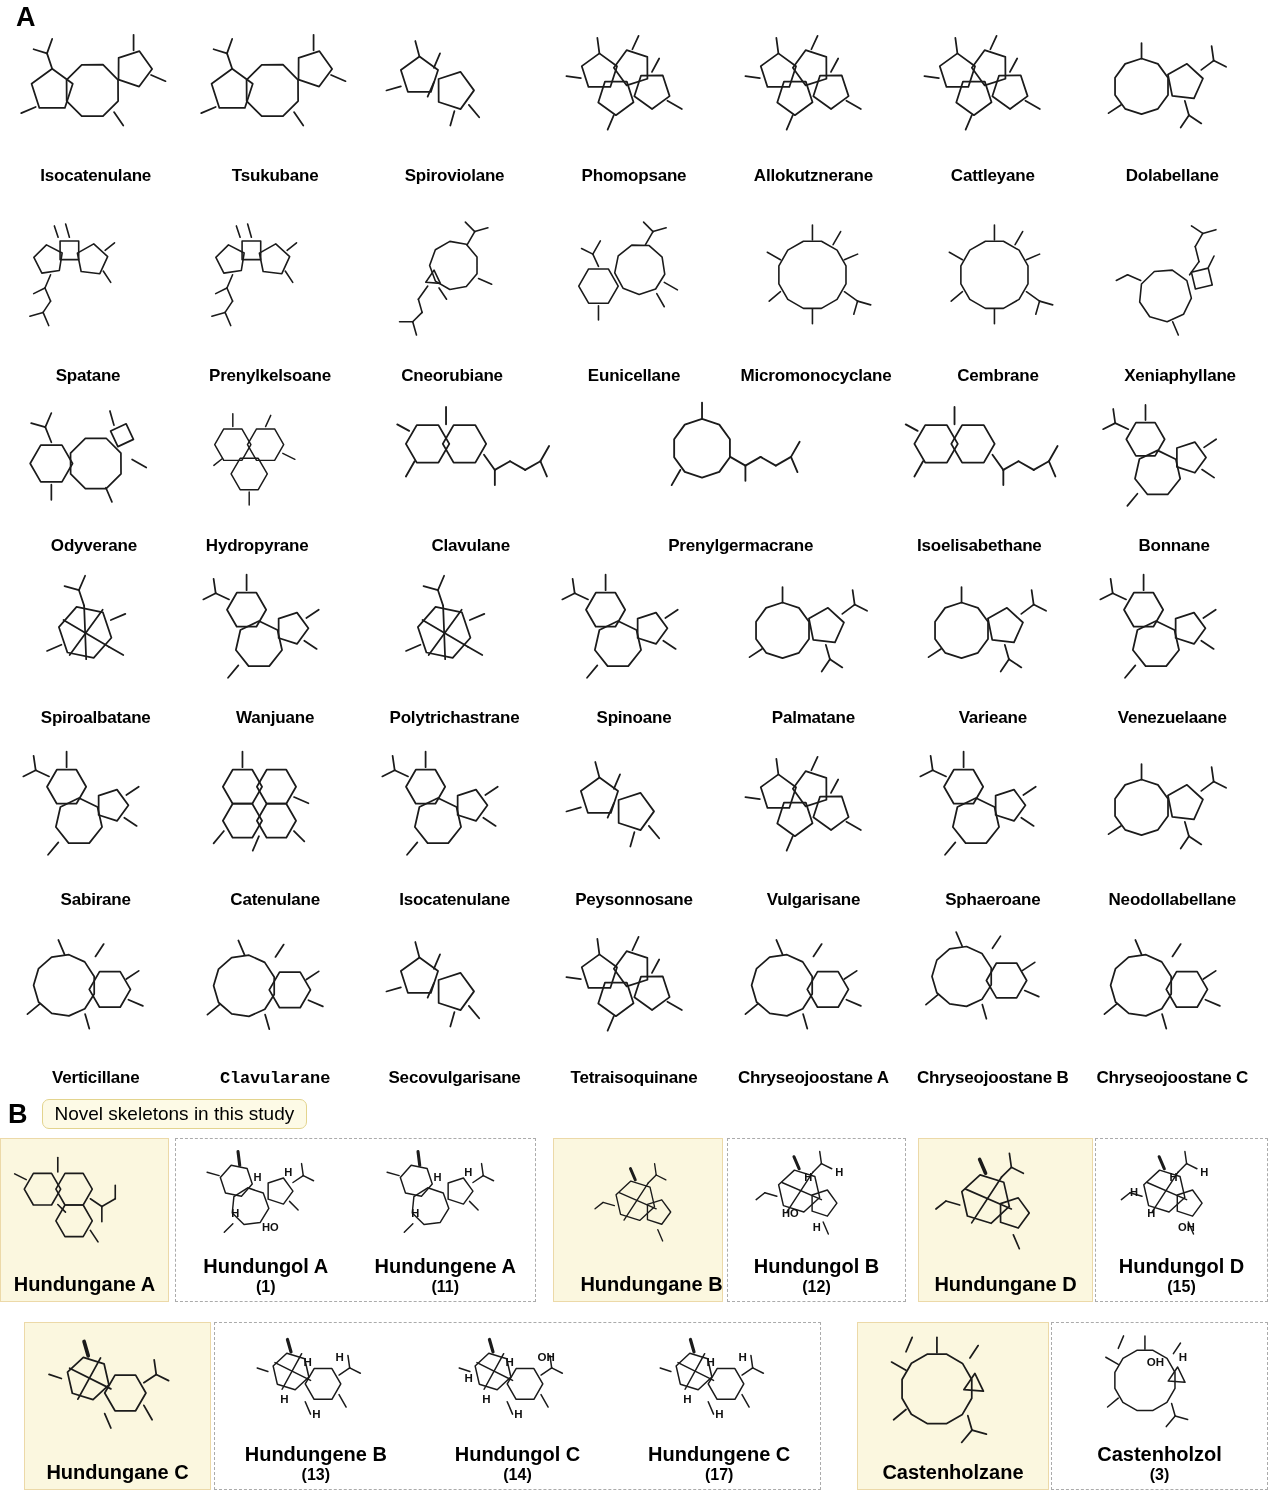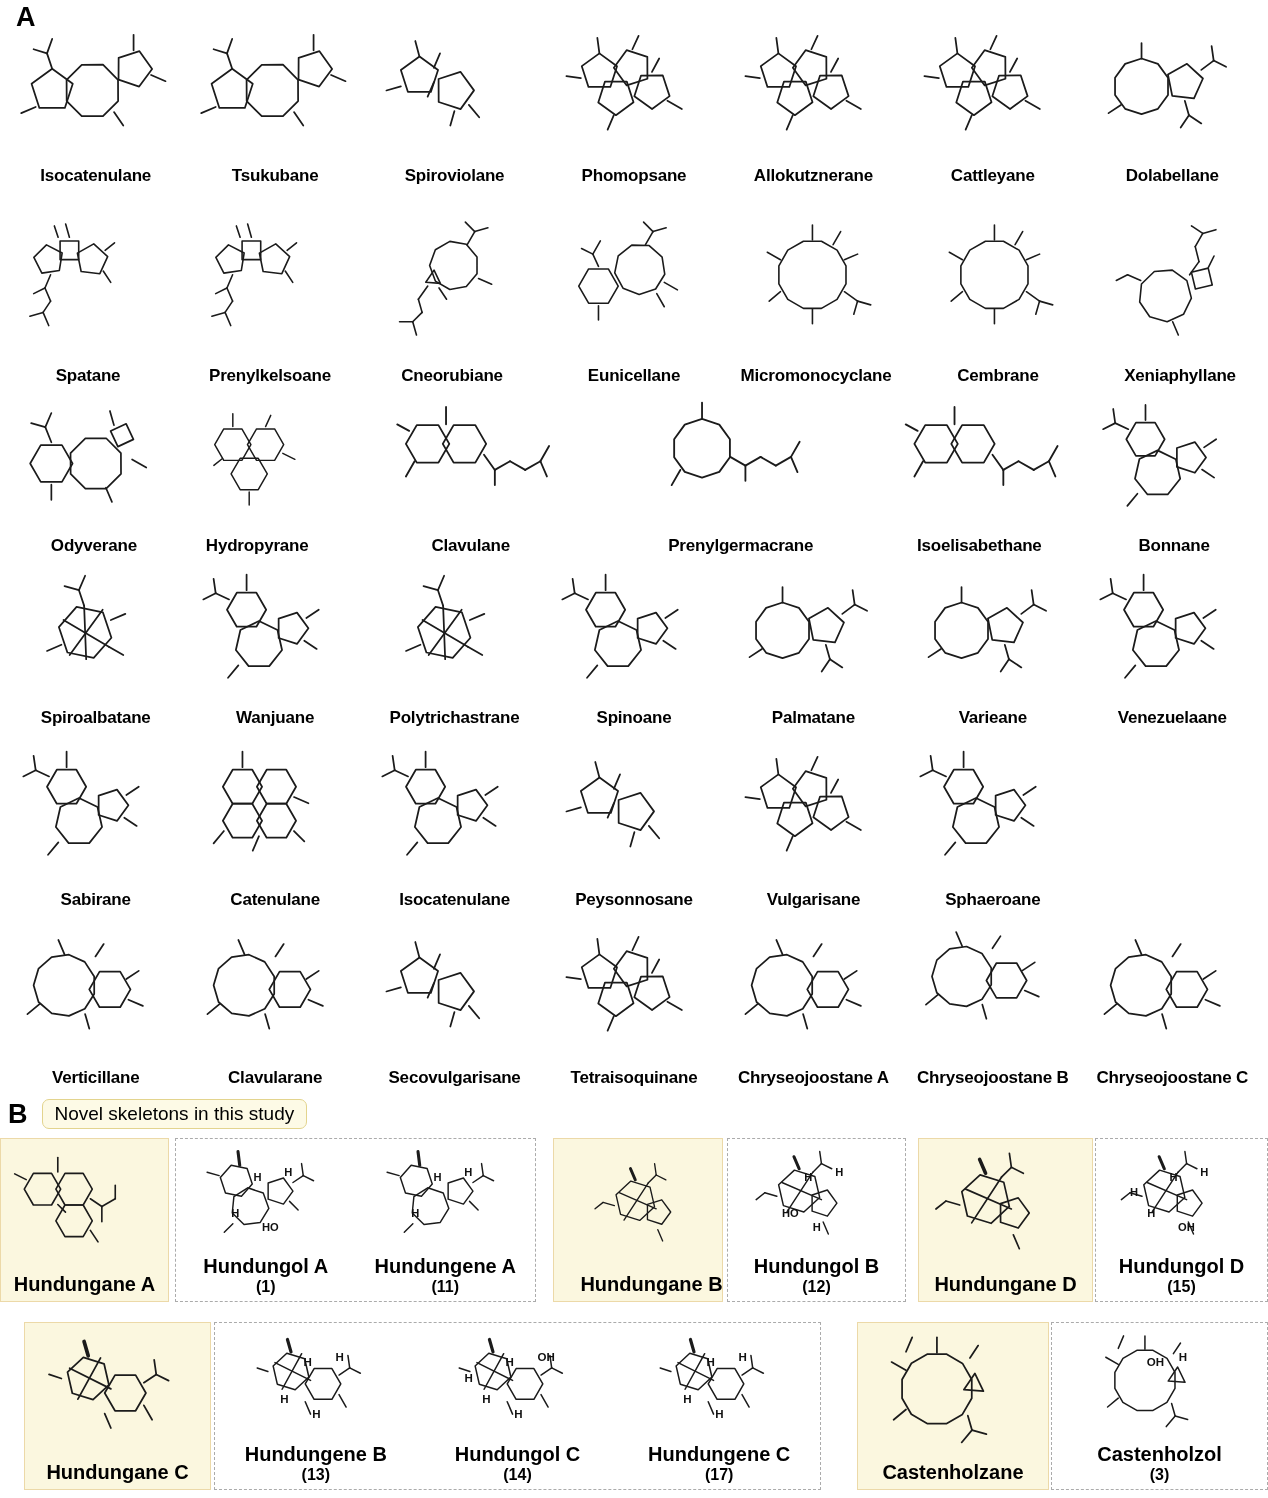--- a/index.html
+++ b/index.html
@@ -538,36 +538,51 @@
               <line x1="52" y1="21" x2="52" y2="6" stroke="#1b1b1b" stroke-linecap="round" stroke-width="1.7"></line>
               <line x1="35" y1="30" x2="22" y2="24" stroke="#1b1b1b" stroke-linecap="round" stroke-width="1.7"></line>
               <line x1="22" y1="24" x2="10" y2="30" stroke="#1b1b1b" stroke-linecap="round" stroke-width="1.7"></line>
               <line x1="22" y1="24" x2="20" y2="10" stroke="#1b1b1b" stroke-linecap="round" stroke-width="1.7"></line>
               <line x1="44" y1="94" x2="34" y2="106" stroke="#1b1b1b" stroke-linecap="round" stroke-width="1.7"></line>
               <line x1="110" y1="48" x2="122" y2="40" stroke="#1b1b1b" stroke-linecap="round" stroke-width="1.7"></line>
               <line x1="108" y1="70" x2="120" y2="78" stroke="#1b1b1b" stroke-linecap="round" stroke-width="1.7"></line>
             </svg>
             <div class="aname">Sphaeroane</div>
           </div>
+          <div class="acell" style="width: 14.286%;">
+            <svg viewBox="0 0 160 130" preserveAspectRatio="xMidYMid meet" class="astruct">
+              <polygon points="75.7,68.3 65.9,81.8 50.0,87.0 34.1,81.8 24.3,68.3 24.3,51.7 34.1,38.2 50.0,33.0 65.9,38.2 75.7,51.7" fill="none" stroke="#1b1b1b" stroke-width="1.7" stroke-linejoin="round"></polygon>
+              <polygon points="109.6,52.4 100.9,71.7 79.8,69.3 75.6,48.5 94.1,38.1" fill="none" stroke="#1b1b1b" stroke-width="1.7" stroke-linejoin="round"></polygon>
+              <line x1="50" y1="33" x2="50" y2="18" stroke="#1b1b1b" stroke-linecap="round" stroke-width="1.7"></line>
+              <line x1="108" y1="44" x2="120" y2="35" stroke="#1b1b1b" stroke-linecap="round" stroke-width="1.7"></line>
+              <line x1="120" y1="35" x2="132" y2="41" stroke="#1b1b1b" stroke-linecap="round" stroke-width="1.7"></line>
+              <line x1="120" y1="35" x2="118" y2="21" stroke="#1b1b1b" stroke-linecap="round" stroke-width="1.7"></line>
+              <line x1="30" y1="78" x2="18" y2="86" stroke="#1b1b1b" stroke-linecap="round" stroke-width="1.7"></line>
+              <line x1="92" y1="74" x2="96" y2="88" stroke="#1b1b1b" stroke-linecap="round" stroke-width="1.7"></line>
+              <line x1="96" y1="88" x2="88" y2="100" stroke="#1b1b1b" stroke-linecap="round" stroke-width="1.7"></line>
+              <line x1="96" y1="88" x2="108" y2="96" stroke="#1b1b1b" stroke-linecap="round" stroke-width="1.7"></line>
+            </svg>
+            <div class="aname">Neodollabellane</div>
+          </div>
         </div>
         <div class="arow" style="height: 178px;">
           <div class="acell" style="width: 14.286%;">
             <svg viewBox="0 0 160 130" preserveAspectRatio="xMidYMid meet" class="astruct">
               <polygon points="78.8,66.4 69.7,80.7 54.3,87.7 37.6,85.3 24.8,74.2 20.0,58.0 24.8,41.8 37.5,30.7 54.3,28.3 69.6,35.3 78.8,49.5" fill="none" stroke="#1b1b1b" stroke-width="1.7" stroke-linejoin="round"></polygon>
               <polygon points="114.0,62.0 104.0,79.3 84.0,79.3 74.0,62.0 84.0,44.7 104.0,44.7" fill="none" stroke="#1b1b1b" stroke-width="1.7" stroke-linejoin="round"></polygon>
               <line x1="50" y1="28" x2="44" y2="14" stroke="#1b1b1b" stroke-linecap="round" stroke-width="1.7"></line>
               <line x1="110" y1="52" x2="122" y2="44" stroke="#1b1b1b" stroke-linecap="round" stroke-width="1.7"></line>
               <line x1="112" y1="72" x2="126" y2="78" stroke="#1b1b1b" stroke-linecap="round" stroke-width="1.7"></line>
               <line x1="26" y1="76" x2="14" y2="86" stroke="#1b1b1b" stroke-linecap="round" stroke-width="1.7"></line>
               <line x1="70" y1="86" x2="74" y2="100" stroke="#1b1b1b" stroke-linecap="round" stroke-width="1.7"></line>
               <line x1="80" y1="30" x2="88" y2="18" stroke="#1b1b1b" stroke-linecap="round" stroke-width="1.7"></line>
             </svg>
             <div class="aname">Verticillane</div>
           </div>
-          <div class="acell" style="width: 14.286%;">
+          <div class="acell" style="width: 14.286%; font-family: Liberation Mono, monospace;">
             <svg viewBox="0 0 160 130" preserveAspectRatio="xMidYMid meet" class="astruct">
               <polygon points="78.8,66.4 69.7,80.7 54.3,87.7 37.6,85.3 24.8,74.2 20.0,58.0 24.8,41.8 37.5,30.7 54.3,28.3 69.6,35.3 78.8,49.5" fill="none" stroke="#1b1b1b" stroke-width="1.7" stroke-linejoin="round"></polygon>
               <polygon points="114.0,62.0 104.0,79.3 84.0,79.3 74.0,62.0 84.0,44.7 104.0,44.7" fill="none" stroke="#1b1b1b" stroke-width="1.7" stroke-linejoin="round"></polygon>
               <line x1="50" y1="28" x2="44" y2="14" stroke="#1b1b1b" stroke-linecap="round" stroke-width="1.7"></line>
               <line x1="110" y1="52" x2="122" y2="44" stroke="#1b1b1b" stroke-linecap="round" stroke-width="1.7"></line>
               <line x1="112" y1="72" x2="126" y2="78" stroke="#1b1b1b" stroke-linecap="round" stroke-width="1.7"></line>
               <line x1="26" y1="76" x2="14" y2="86" stroke="#1b1b1b" stroke-linecap="round" stroke-width="1.7"></line>
               <line x1="70" y1="86" x2="74" y2="100" stroke="#1b1b1b" stroke-linecap="round" stroke-width="1.7"></line>
               <line x1="80" y1="30" x2="88" y2="18" stroke="#1b1b1b" stroke-linecap="round" stroke-width="1.7"></line>
             </svg>

